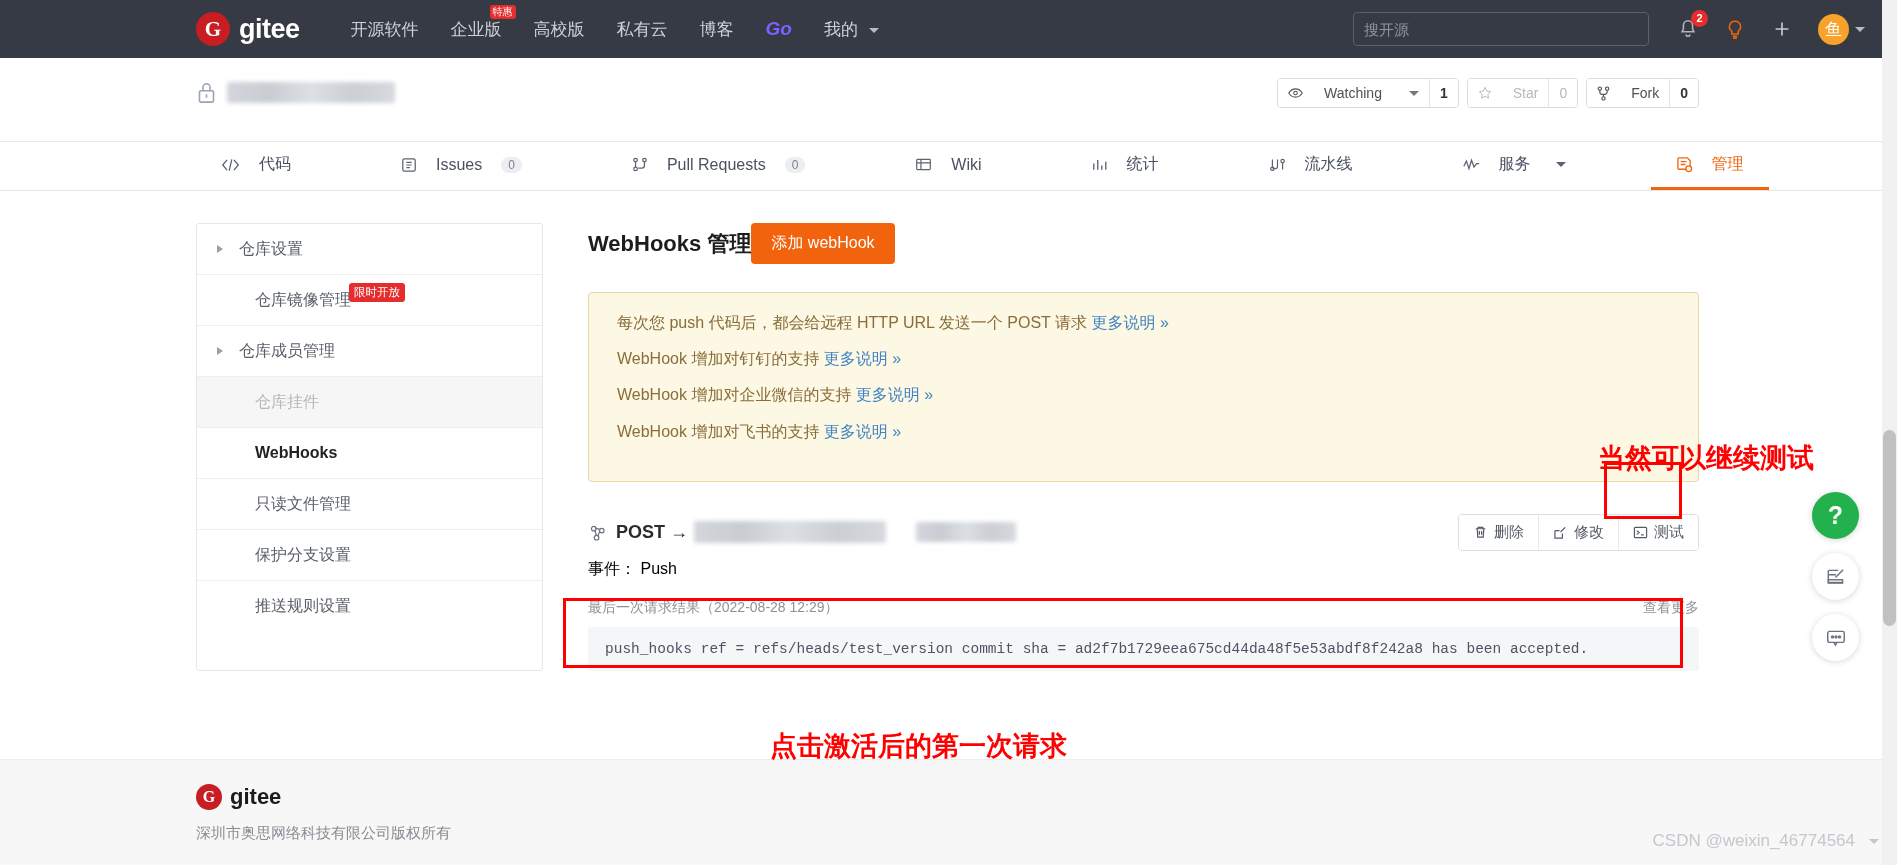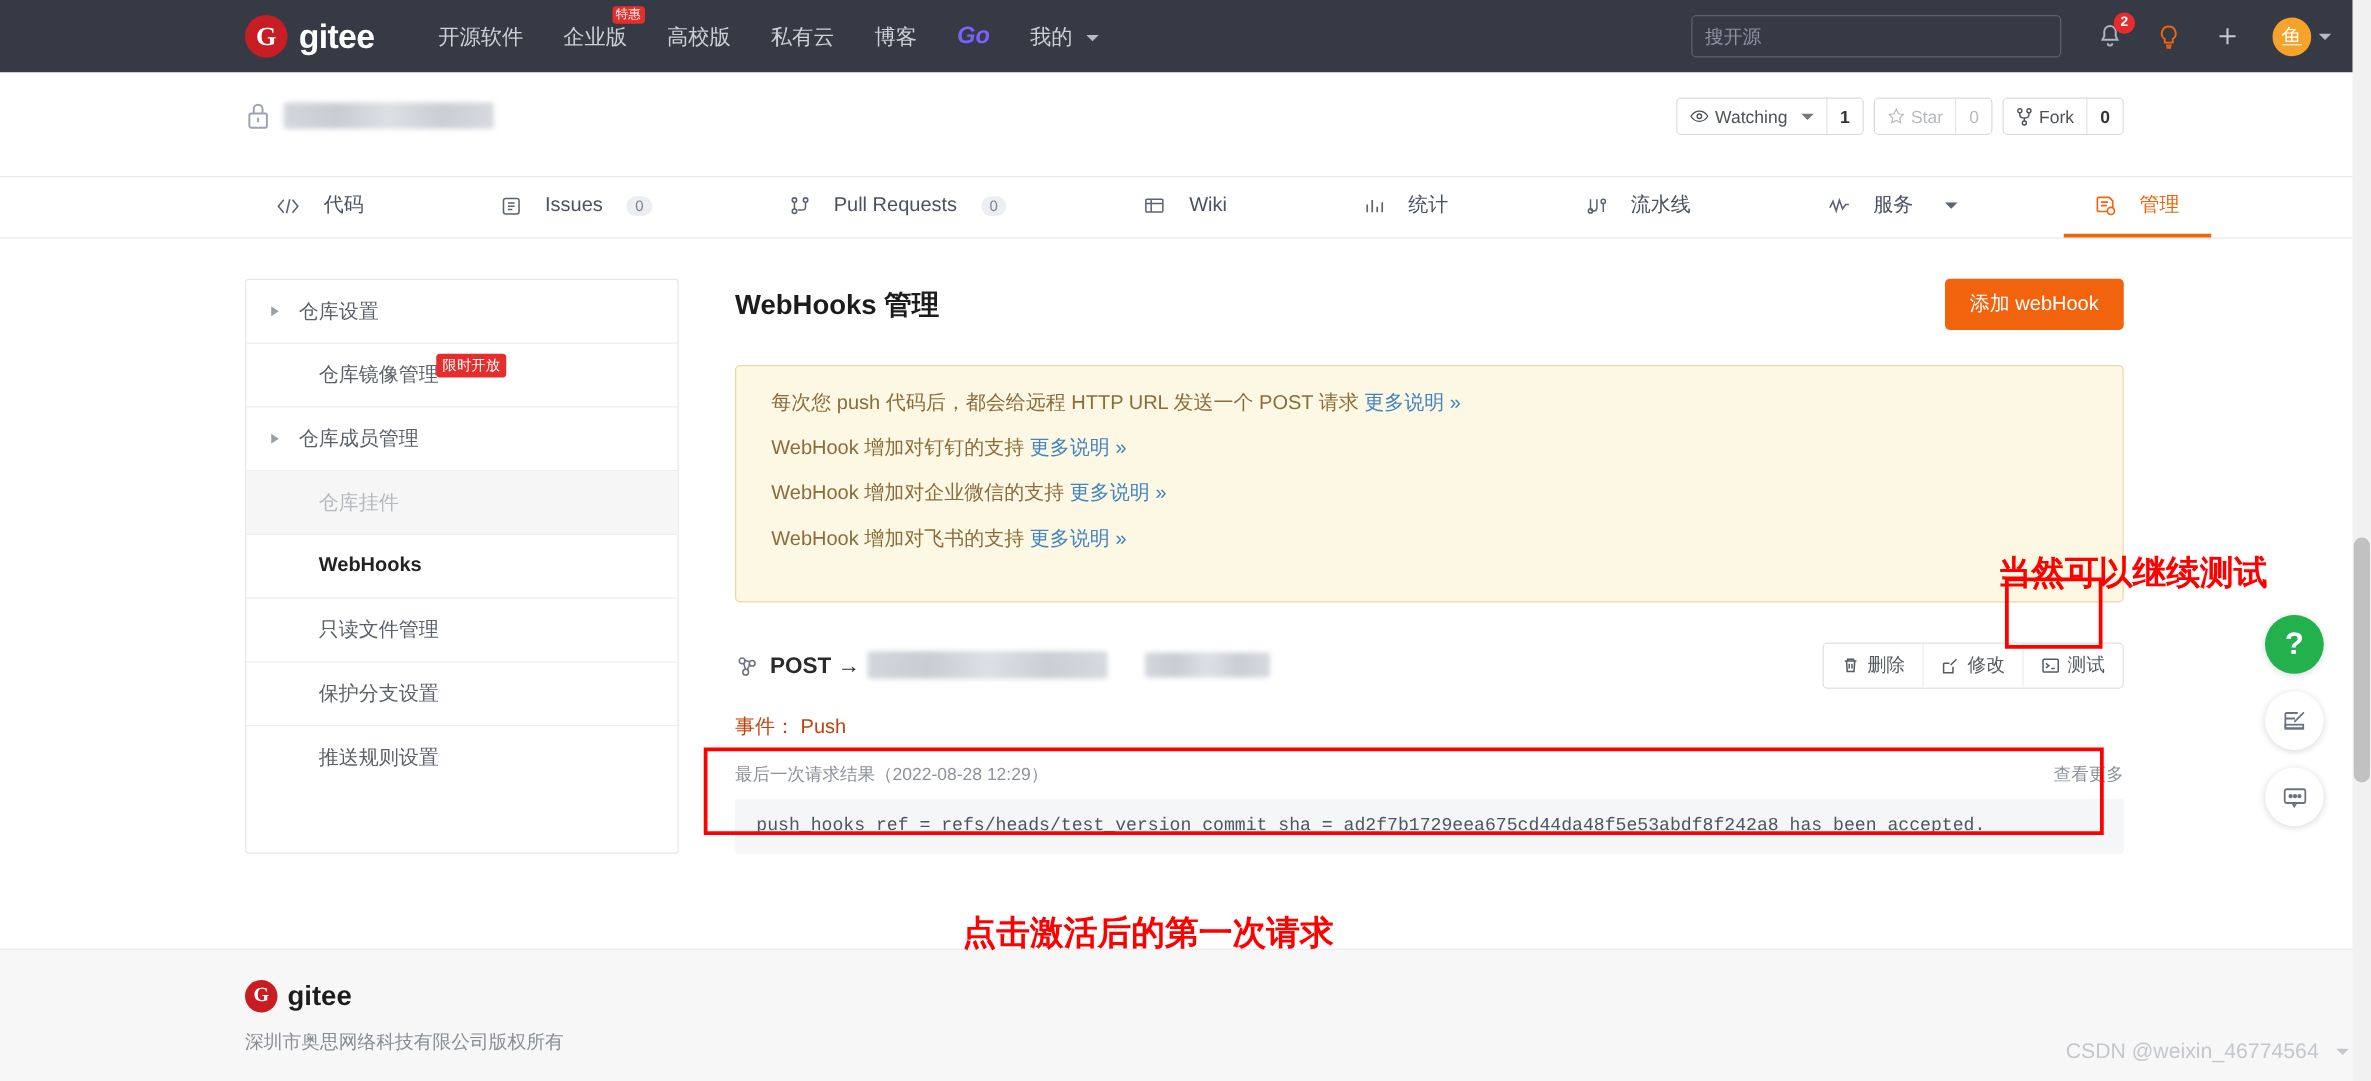--- a/index.html
+++ b/index.html
@@ -62,21 +62,21 @@
     background:#fff; border-bottom:1px solid #e6e6e6; position:relative;
     height:84px; padding:0 22px;
   }
   .repo-title{ display:flex; align-items:center; gap:10px; padding-top:22px; margin-left:174px;}
   .redact{ background:linear-gradient(90deg,#d3d6dc 0%,#c9ccd3 25%,#dcdfe4 50%,#cbced5 75%,#d6d9df 100%);
            border-radius:2px; filter:blur(2px);}
   .repo-actions{ position:absolute; right:198px; top:20px; display:flex; gap:8px;}
   .btn-group{ display:flex; border:1px solid #d9dbe0; border-radius:4px; overflow:hidden; height:30px;}
   .btn-group .part{
     display:flex;align-items:center;padding:0 10px;font-size:14px;color:#4d5259;
-    background:#fff;cursor:pointer; gap:5px;
+    background:#fff;cursor:pointer; gap:21px;
   }
   .btn-group .count{ border-left:1px solid #e3e5e9; font-weight:bold; color:#333; min-width:28px; justify-content:center;}
   .btn-group.dim .part{ color:#b6b9bf;}
   .btn-group.dim .count{ color:#b6b9bf; font-weight:normal;}
 
   
   .repo-tabs{
     display:flex; background:#fff; border-bottom:1px solid #e6e6e6;
     height:49px; align-items:stretch; padding-left:196px; position:relative;
   }
@@ -106,21 +106,21 @@
   }
   .side-item.no-tri{ padding-left:58px;}
   .side-item.active{ font-weight:bold; color:#222;}
   .side-item.disabled{ background:#f6f6f6; color:#b5b9bf;}
   .hot-badge{
     background:#e62d2d;color:#fff;font-size:11.5px;border-radius:3px;padding:2px 5px;
     position:absolute; top:8px; left:152px; white-space:nowrap;
   }
 
   .content{ flex:1; margin-left:45px; margin-right:198px; position:relative;}
-  .content-head{ display:flex; align-items:center; justify-content:space-between;}
+  .content-head{ display:flex; align-items:center; justify-content:flex-start;}
   .content-title{ font-size:22px;font-weight:bold;color:#1c1c1c;}
   .btn-primary{
     background:#f1630c;color:#fff;border:none;border-radius:4px;
     font-size:16px;padding:10px 20px;cursor:pointer;font-family:inherit;
   }
   .notice{
     margin-top:28px;border:1px solid #e6d9a8;background:#fcf8e3;border-radius:4px;
     padding:18px 28px 20px 28px;
   }
   .notice p{ margin:0 0 13px 0; color:#8a6d3b; font-size:16px; line-height:1.45;}
@@ -128,21 +128,21 @@
   .notice a{ color:#4183c4; text-decoration:none;}
 
   .hook-row{ margin-top:32px; display:flex; align-items:center;}
   .hook-label{ display:flex;align-items:center;gap:9px;font-size:18px;font-weight:bold;color:#2b2b2b;}
   .hook-actions{ margin-left:auto; display:flex; border:1px solid #dcdee2; border-radius:4px; overflow:hidden; height:37px;}
   .hook-actions .hb{
     display:flex;align-items:center;gap:6px;padding:0 14px;font-size:15px;color:#555b63;
     background:#fff;cursor:pointer;border-right:1px solid #e8e9ec;
   }
   .hook-actions .hb:last-child{ border-right:none;}
-  .event-line{ margin-top:20px; font-size:16px; color:#c2410c;}
+  .event-line{ margin-top:8px; font-size:16px; color:#000000;}
   .result-head{ margin-top:19px; display:flex; justify-content:space-between; font-size:14px; color:#8d9199;}
   .result-head a{ color:#8d9199; text-decoration:none;}
   .log-box{
     margin-top:10px; background:#f5f6f7; border-radius:3px; padding:14px 17px;
     font-family:"Liberation Mono","DejaVu Sans Mono",monospace; font-size:14.5px; color:#4b5563;
     white-space:nowrap; overflow:hidden;
   }
 
   
   .anno-box{ position:absolute; border:3px solid #ff0000; pointer-events:none; z-index:40;}

